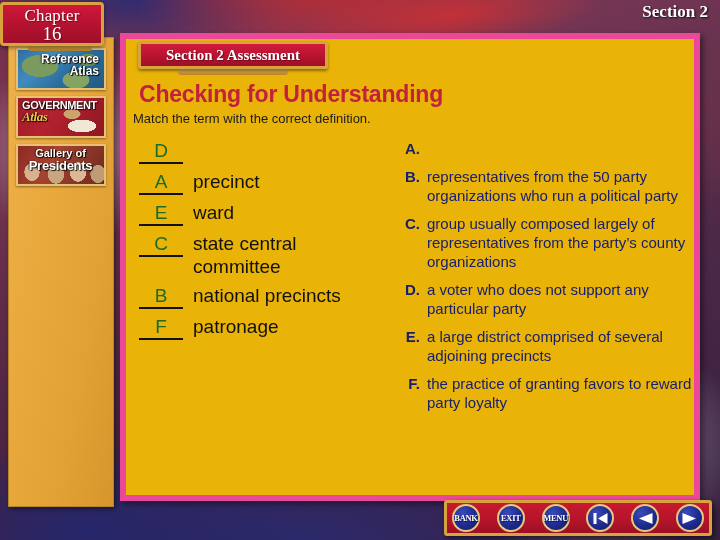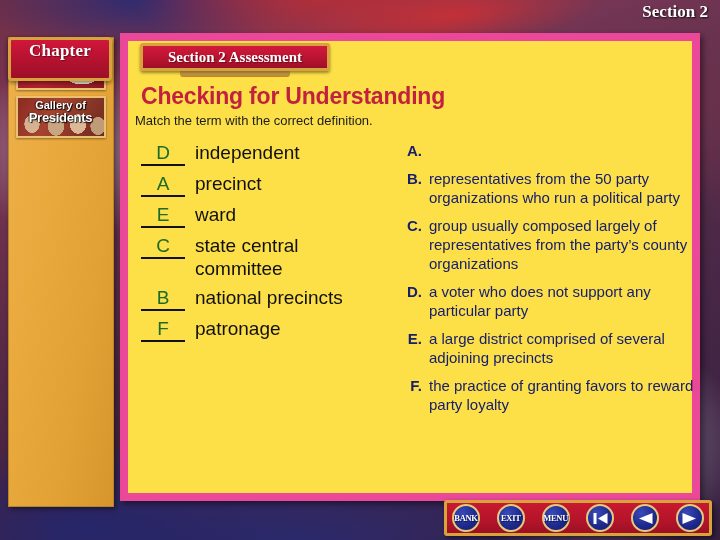--- a/index.html
+++ b/index.html
@@ -49,34 +49,33 @@
     background: radial-gradient(ellipse at center, rgba(196,198,220,.75), rgba(196,198,220,0) 70%);
   }
   .bg-whitewave2{
     position:absolute; left:-40px; top:60px; width:230px; height:180px;
     background: radial-gradient(ellipse at center, rgba(225,228,240,.45), rgba(225,228,240,0) 70%);
   }
 
   
   .chapter-tab {
     position: absolute;
-    left: 8px; top: 2px;
+    left: 0; top: 2px;
     width: 104px; height: 44px;
     background: linear-gradient(180deg,#d0173c 0%, #b4122f 55%, #9d0f28 100%);
     border: 3px solid #d8a23c;
     border-radius: 4px;
     box-shadow: 0 2px 4px rgba(0,0,0,.45);
     text-align: center;
     color: #ffffff;
     font-family: "Liberation Serif", serif;
-    font-weight: bold;
+    font-weight: normal;
     line-height: 1.0;
     padding-top: 2px;
     z-index: 6;
-    margin-top: 35px;
   }
   .chapter-tab .c-word { font-size: 17px; letter-spacing:.2px; text-shadow: 1px 1px 1px #6d0a1c; }
   .chapter-tab .c-num  { font-size: 19px; text-shadow: 1px 1px 1px #6d0a1c; }
   .chapter-foot {
     position:absolute; left:28px; top:44px; width:64px; height:7px;
     background: linear-gradient(180deg,#e2b55c,#b98426);
     border-radius: 0 0 3px 3px;
     z-index:5;
   }
 
@@ -170,22 +169,22 @@
       radial-gradient(ellipse 11px 13px at 80px 28px, #c09b78 0%, #c09b78 68%, transparent 70%);
   }
   .sb-pres .lbl { text-align:center; font-size: 11px; }
   .sb-pres .pres-big{ display:block; font-size:13px; letter-spacing:-0.3px;}
 
   
   .panel {
     position: absolute;
     left: 120px; top: 33px;
     width: 580px; height: 468px;
-    background: #fde047;
-    border: 8px solid #ec4899;
+    background: #eab308;
+    border: 6px solid #ec4899;
     box-shadow: 3px 3px 6px rgba(0,0,0,.45);
     z-index: 3;
   }
 
   
   .plaque {
     position: absolute;
     left: 12px; top: 2px;
     width: 190px; height: 28px;
     background: linear-gradient(180deg,#d2193d 0%,#b9142f 55%,#9d0f27 100%);
@@ -318,26 +317,33 @@
   <div class="bg-flag">
     <div class="bg-redband"></div>
     <div class="bg-whitewave"></div>
     <div class="bg-whitewave2"></div>
     <div class="bg-haze"></div>
   </div>
 
   <div class="chapter-foot"></div>
   <div class="chapter-tab">
     <div class="c-word">Chapter</div>
+    <div class="c-num">16</div>
   </div>
 
   <div class="section-label">Section 2</div>
 
   <div class="sidebar">
 
+    <div class="side-btn sb-atlas">
+      <span class="lbl">
+        <span>Reference</span><br>
+        <span>Atlas</span>
+      </span>
+    </div>
 
     <div class="side-btn sb-gov">
       <span class="lbl">
         <span>GOVERNMENT</span>
         <span class="gov-sub">Atlas</span>
       </span>
     </div>
 
 
     <div class="side-btn sb-pres">
@@ -354,21 +360,20 @@
     <div class="plaque-foot"></div>
     <div class="plaque">Section 2 Assessment</div>
 
     <div class="page-title">Checking for Understanding</div>
     <div class="instruction">Match the term with the correct definition.</div>
 
     <div class="terms-col">
 
       <div class="term-row">
         <div class="term-blank">D</div>
-        <div class="term-text">independent</div>
       </div>
 
       <div class="term-row">
         <div class="term-blank">A</div>
         <div class="term-text">precinct</div>
       </div>
 
       <div class="term-row">
         <div class="term-blank">E</div>
         <div class="term-text">ward</div>

